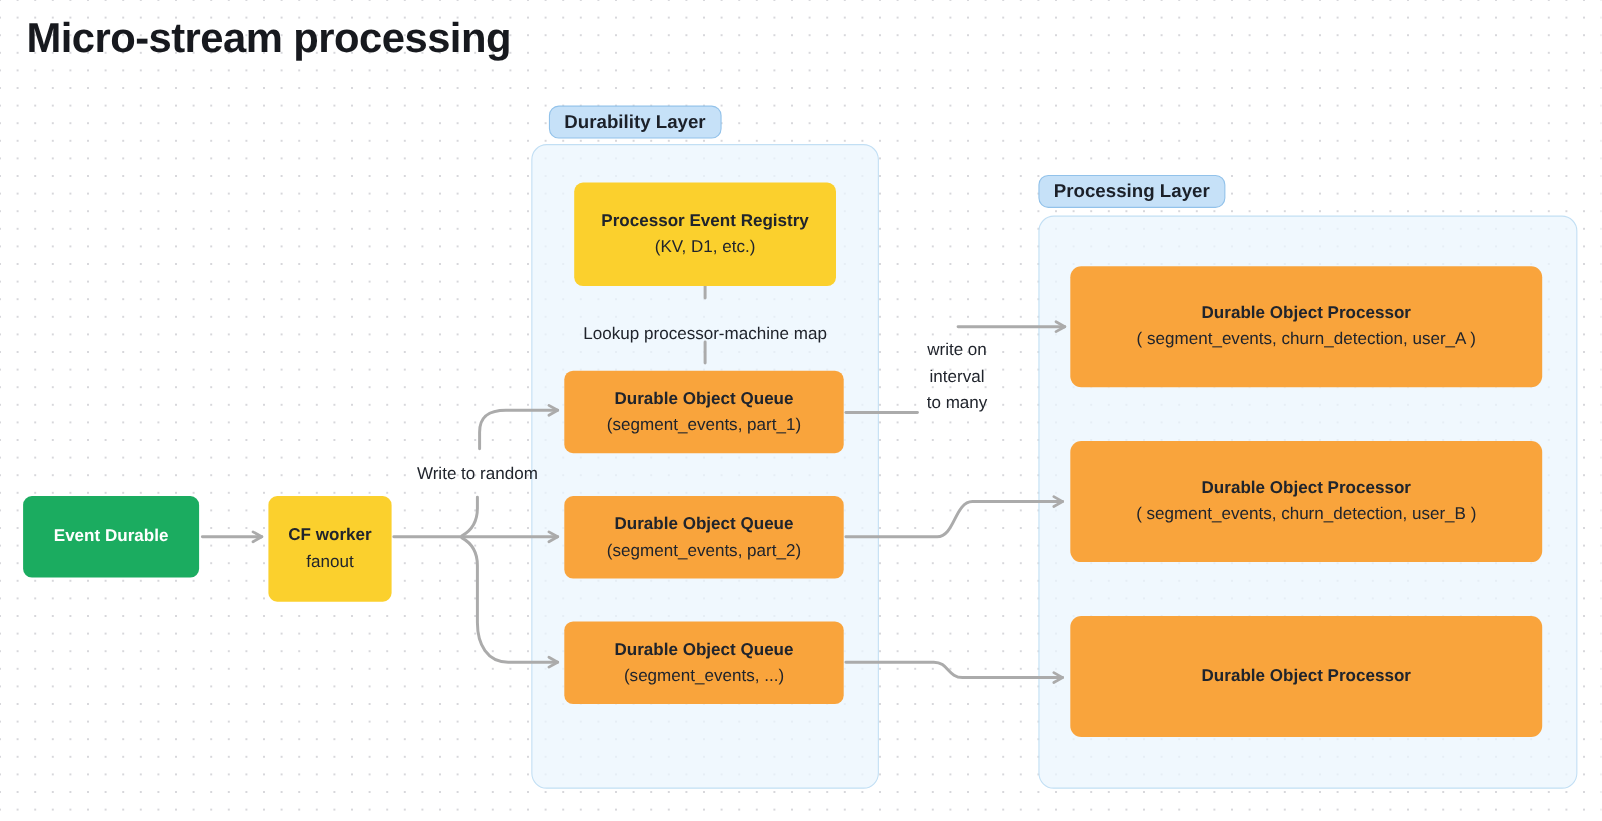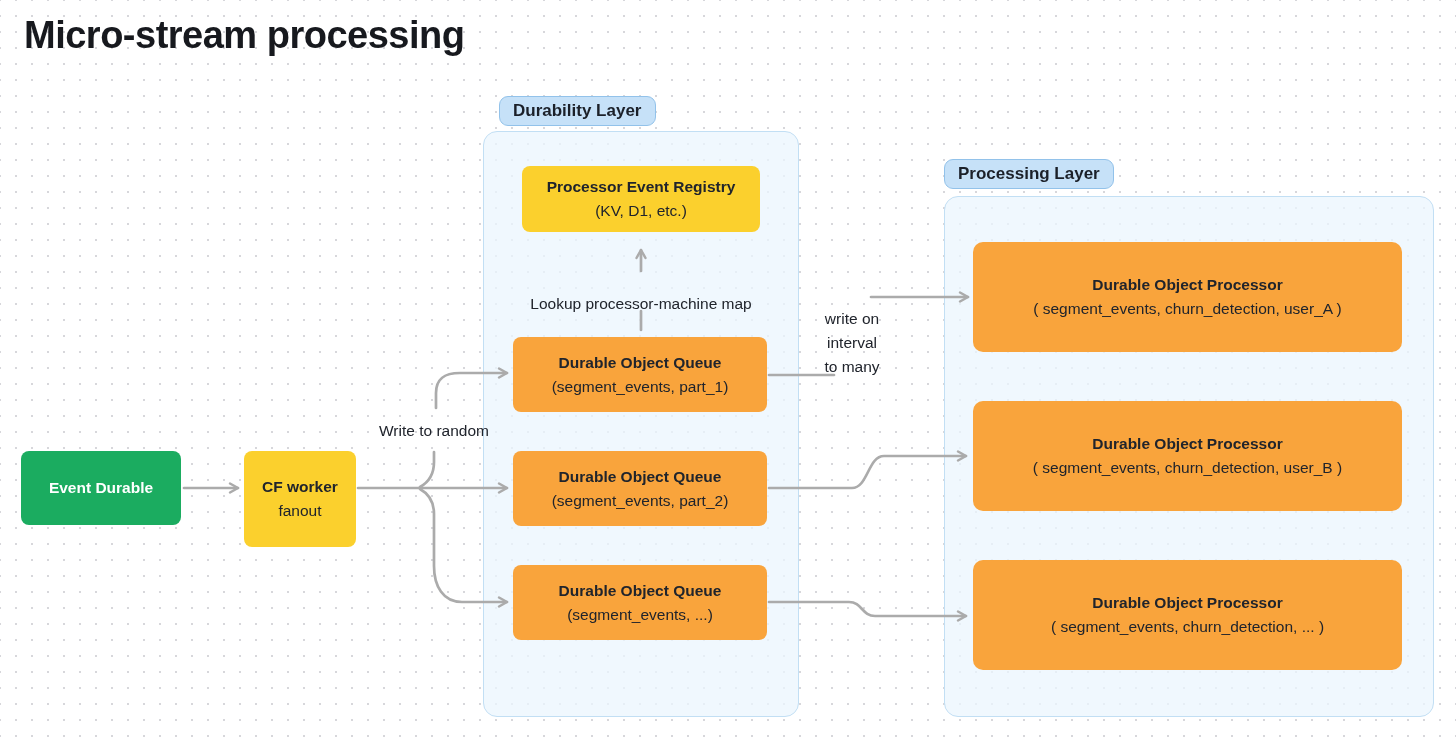--- a/index.html
+++ b/index.html
@@ -83,21 +83,21 @@
 
   <div class="node green" style="left:21px; top:451px; width:160px; height:74px;">
     <div class="t">Event Durable</div>
   </div>
 
   <div class="node yellow" style="left:244px; top:451px; width:112px; height:96px;">
     <div class="t">CF worker</div>
     <div class="s">fanout</div>
   </div>
 
-  <div class="node yellow" style="left:522px; top:166px; width:238px; height:66px;">
+  <div class="node yellow" style="left:522px; top:166px; width:238px; height:94px;">
     <div class="t">Processor Event Registry</div>
     <div class="s">(KV, D1, etc.)</div>
   </div>
 
   <div class="node orange" style="left:513px; top:337px; width:254px; height:75px;">
     <div class="t">Durable Object Queue</div>
     <div class="s">(segment_events, part_1)</div>
   </div>
 
   <div class="node orange" style="left:513px; top:451px; width:254px; height:75px;">
@@ -115,24 +115,23 @@
     <div class="s">( segment_events, churn_detection, user_A )</div>
   </div>
 
   <div class="node orange proc" style="left:973px; top:401px; width:429px; height:110px;">
     <div class="t">Durable Object Processor</div>
     <div class="s">( segment_events, churn_detection, user_B )</div>
   </div>
 
   <div class="node orange proc" style="left:973px; top:560px; width:429px; height:110px;">
     <div class="t">Durable Object Processor</div>
-    <div class="s">( segment_events, churn_detection, ... )</div>
   </div>
 
   <div class="wire-label" style="left:641px; top:292px;">Lookup processor-machine map</div>
   <div class="wire-label" style="left:434px; top:419px;">Write to random</div>
-  <div class="wire-label" style="left:852px; top:307px;">
+  <div class="wire-label" style="left:870px; top:307px;">
     <div>write on</div>
     <div>interval</div>
     <div>to many</div>
   </div>
 
 </div>
 
 </body></html>

